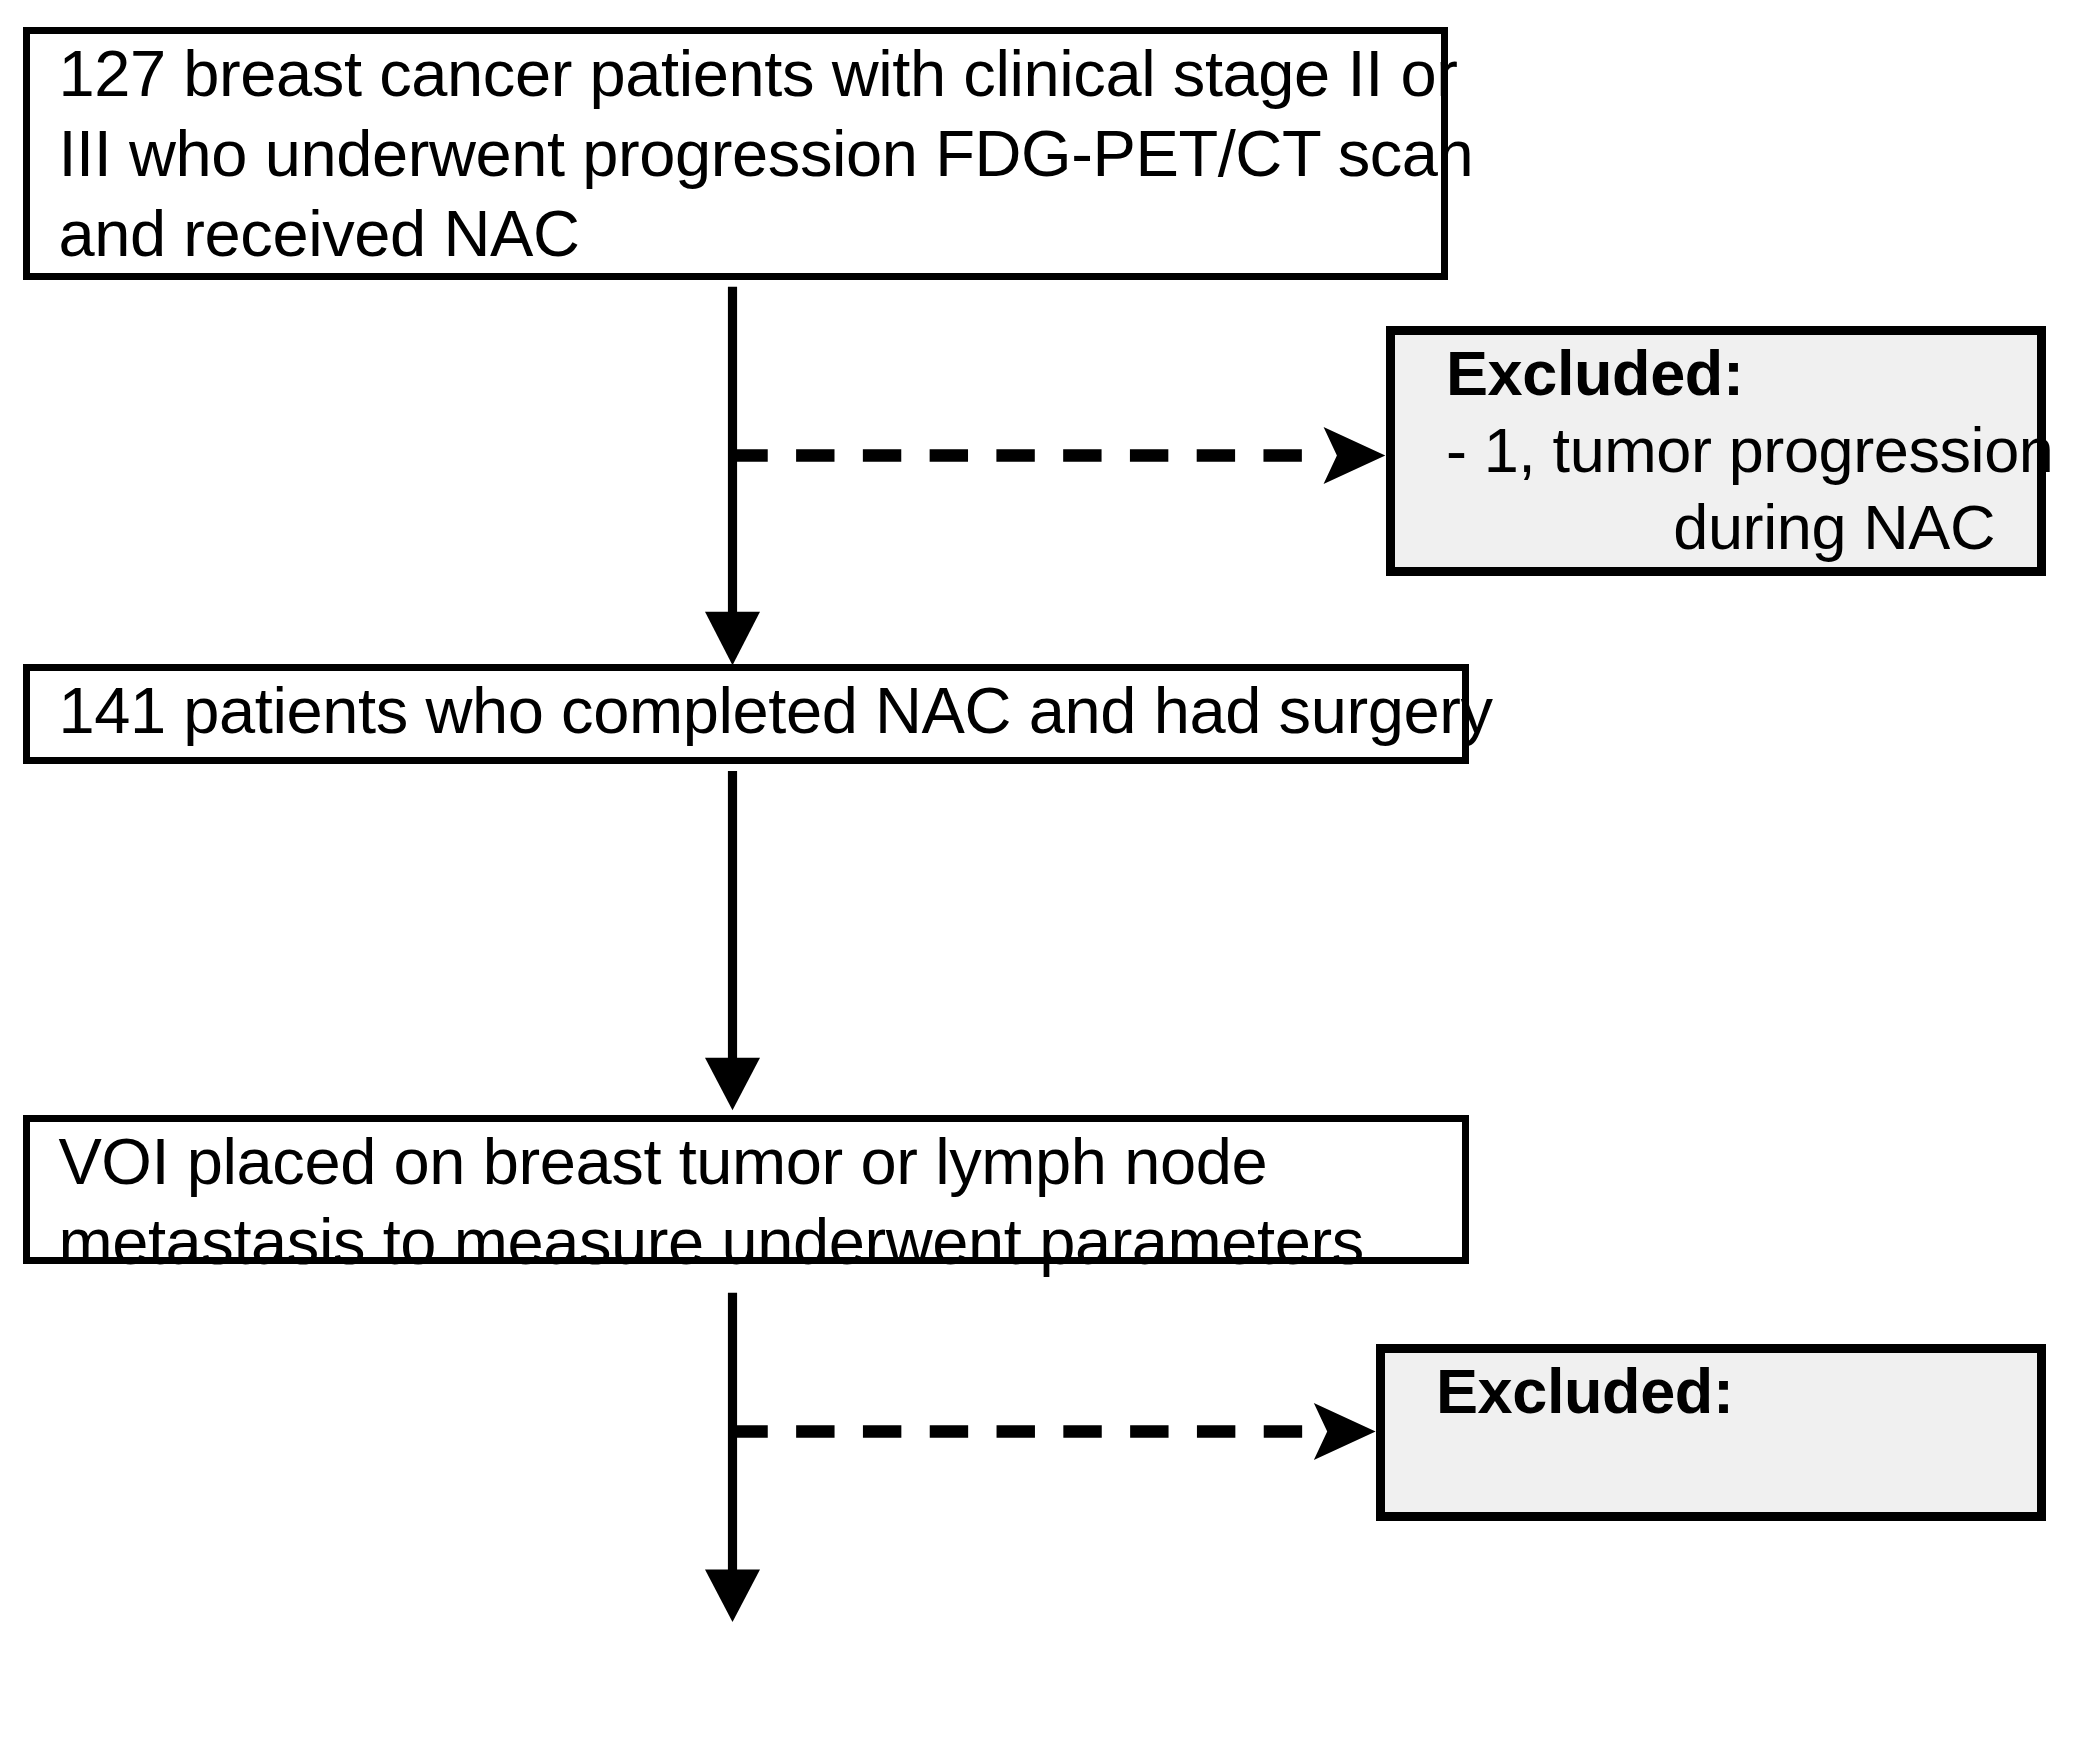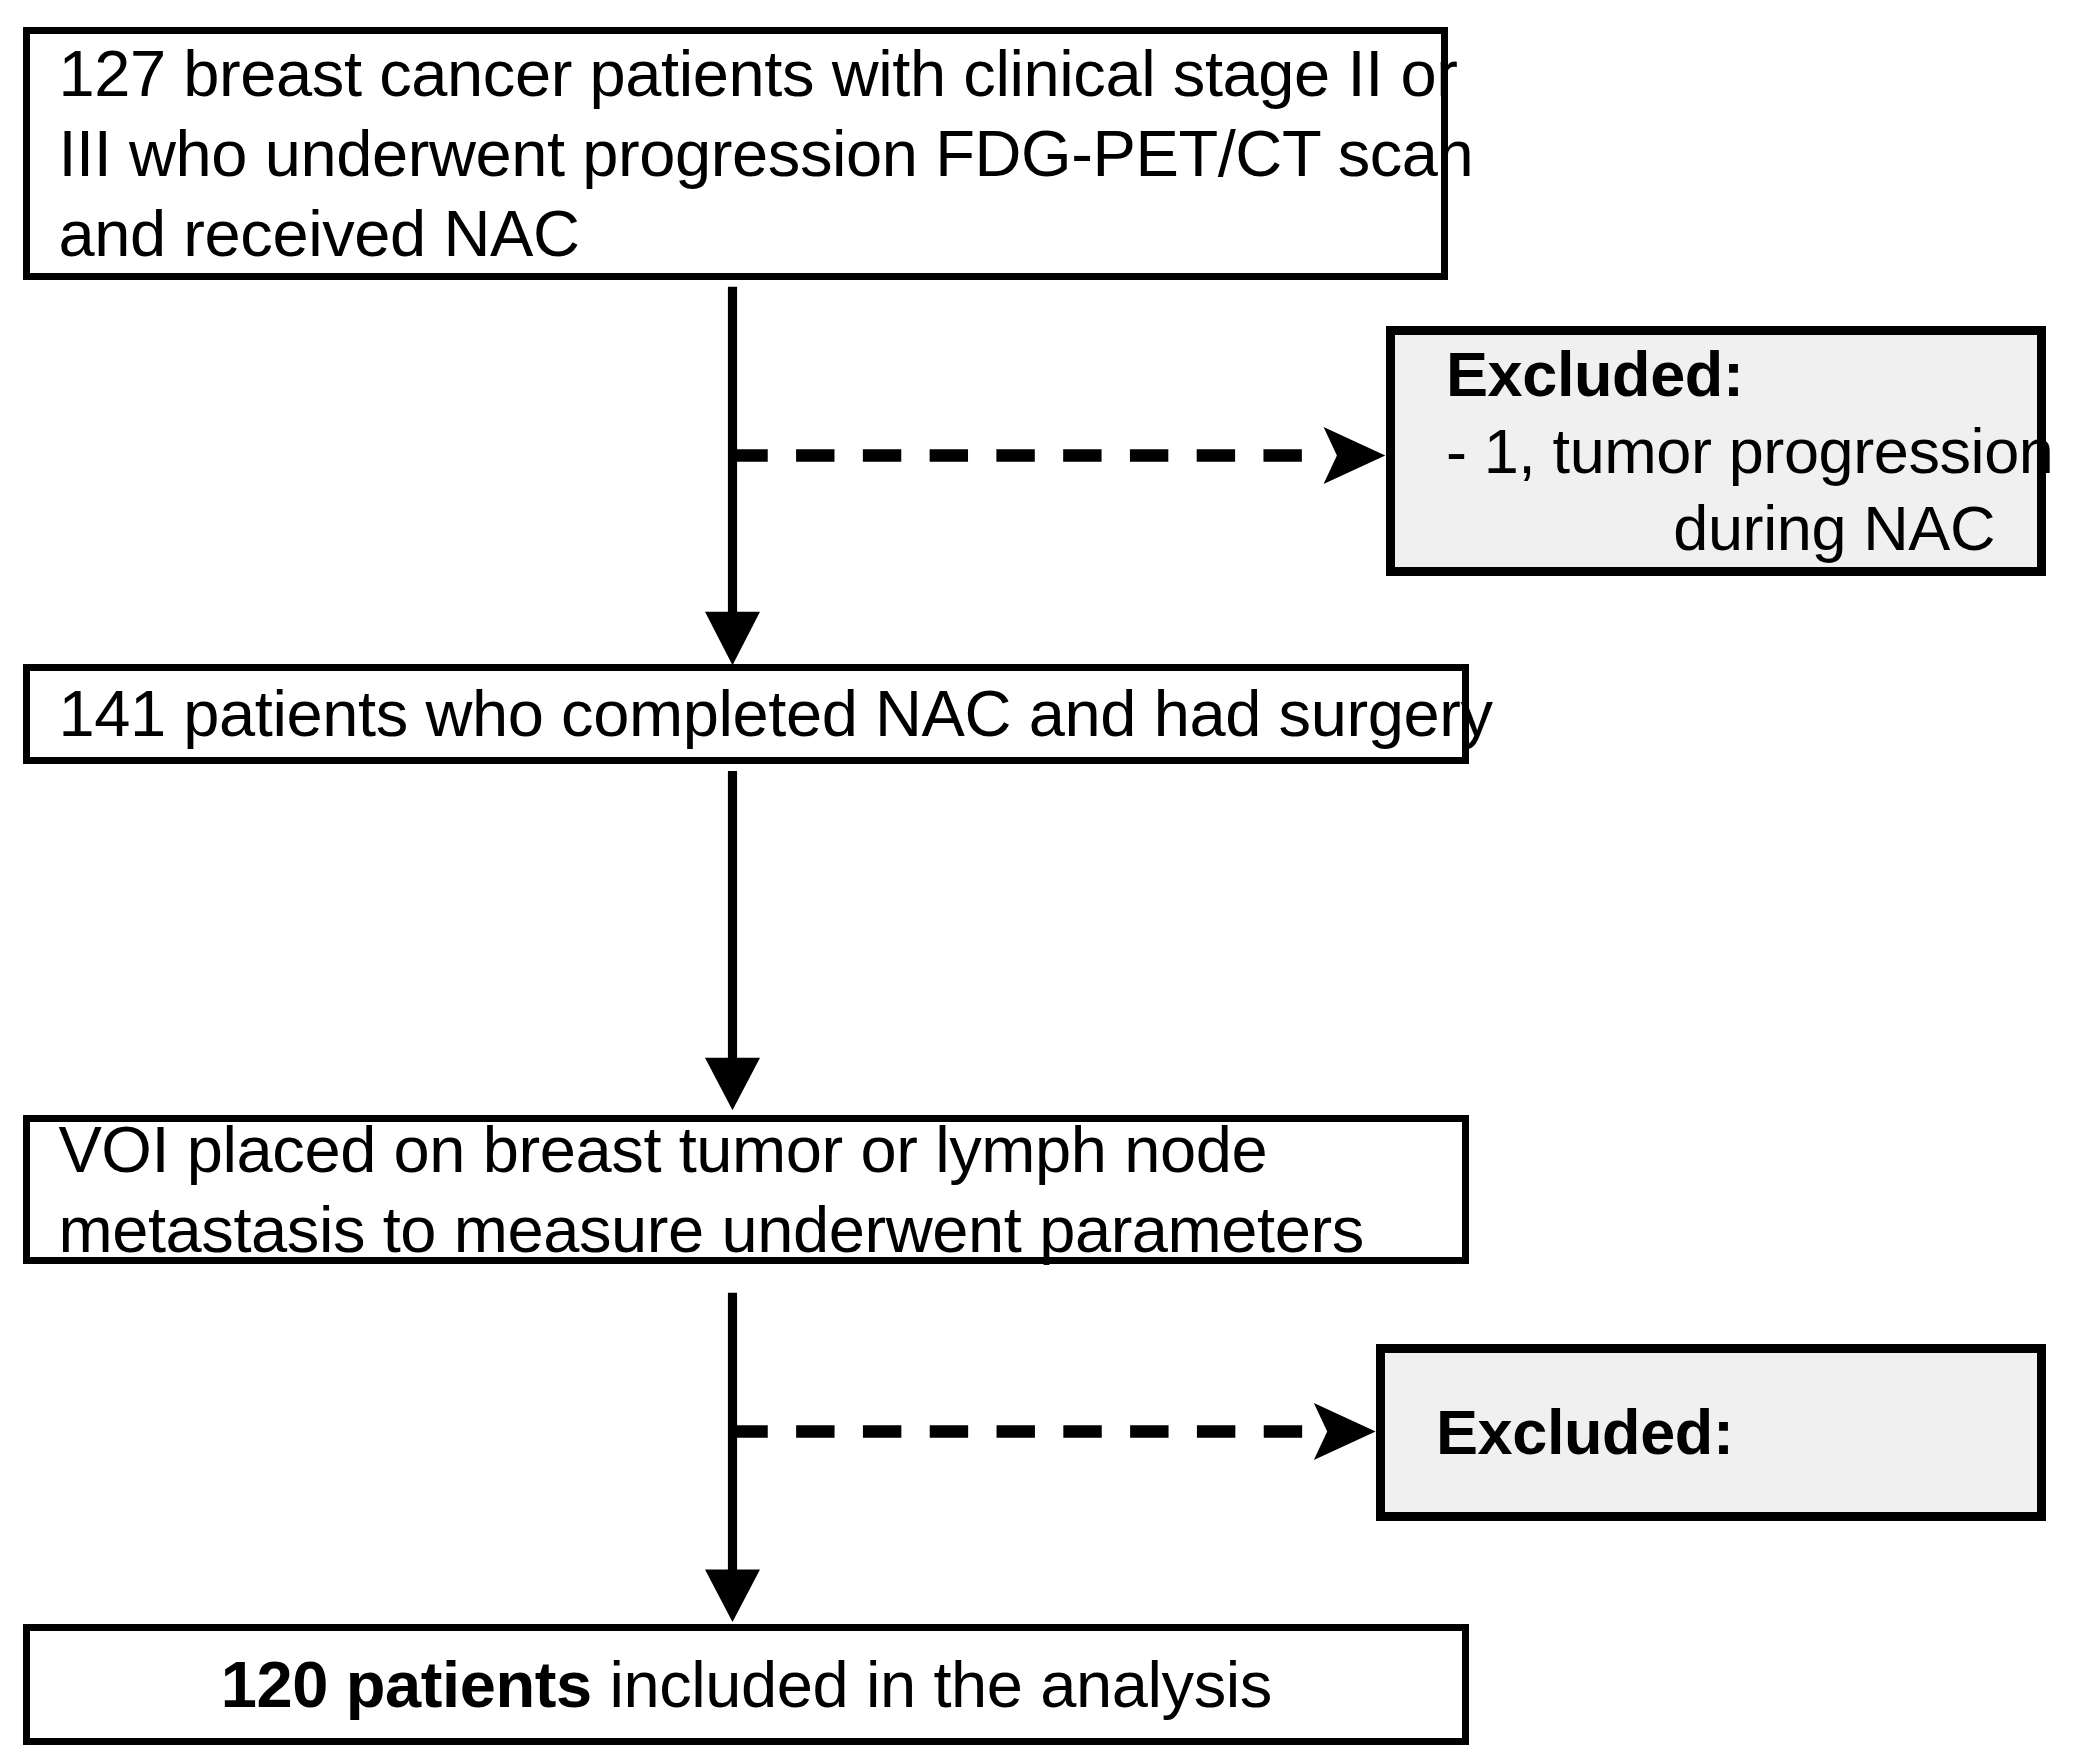--- a/index.html
+++ b/index.html
@@ -24,21 +24,21 @@
   }
 
   
   .node {
     position: absolute;
     box-sizing: border-box;
     border: 7.5px solid #000000;
     background: #ffffff;
     display: flex;
     flex-direction: column;
-    justify-content: center;
+    justify-content: flex-start;
   }
   .node .line {
     font-size: 65px;
     line-height: 80px;
     white-space: pre;
     letter-spacing: -0.4px;
   }
   .node.left-align .line { text-align: left; padding-left: 28px; }
   .node.center-align .line { text-align: center; }
 
@@ -127,18 +127,15 @@
     <svg width="668" height="67" viewBox="0 0 800 80">
       <line x1="4" y1="40" x2="706" y2="40" stroke="#000" stroke-width="15" stroke-dasharray="46,34"></line>
       <polygon points="778,40 704,6 720,40 704,74" fill="#000"></polygon>
     </svg>
   </div>
 
   <div class="node excluded" id="node-excluded-2">
     <div class="line bold">Excluded:</div>
   </div>
 
-  <div class="node center-align" id="node-included">
-    <div class="line"><b class="bold-run">120 patients</b><span> included in the analysis</span></div>
-  </div>
 
 </div>
 
 
 </body></html>

